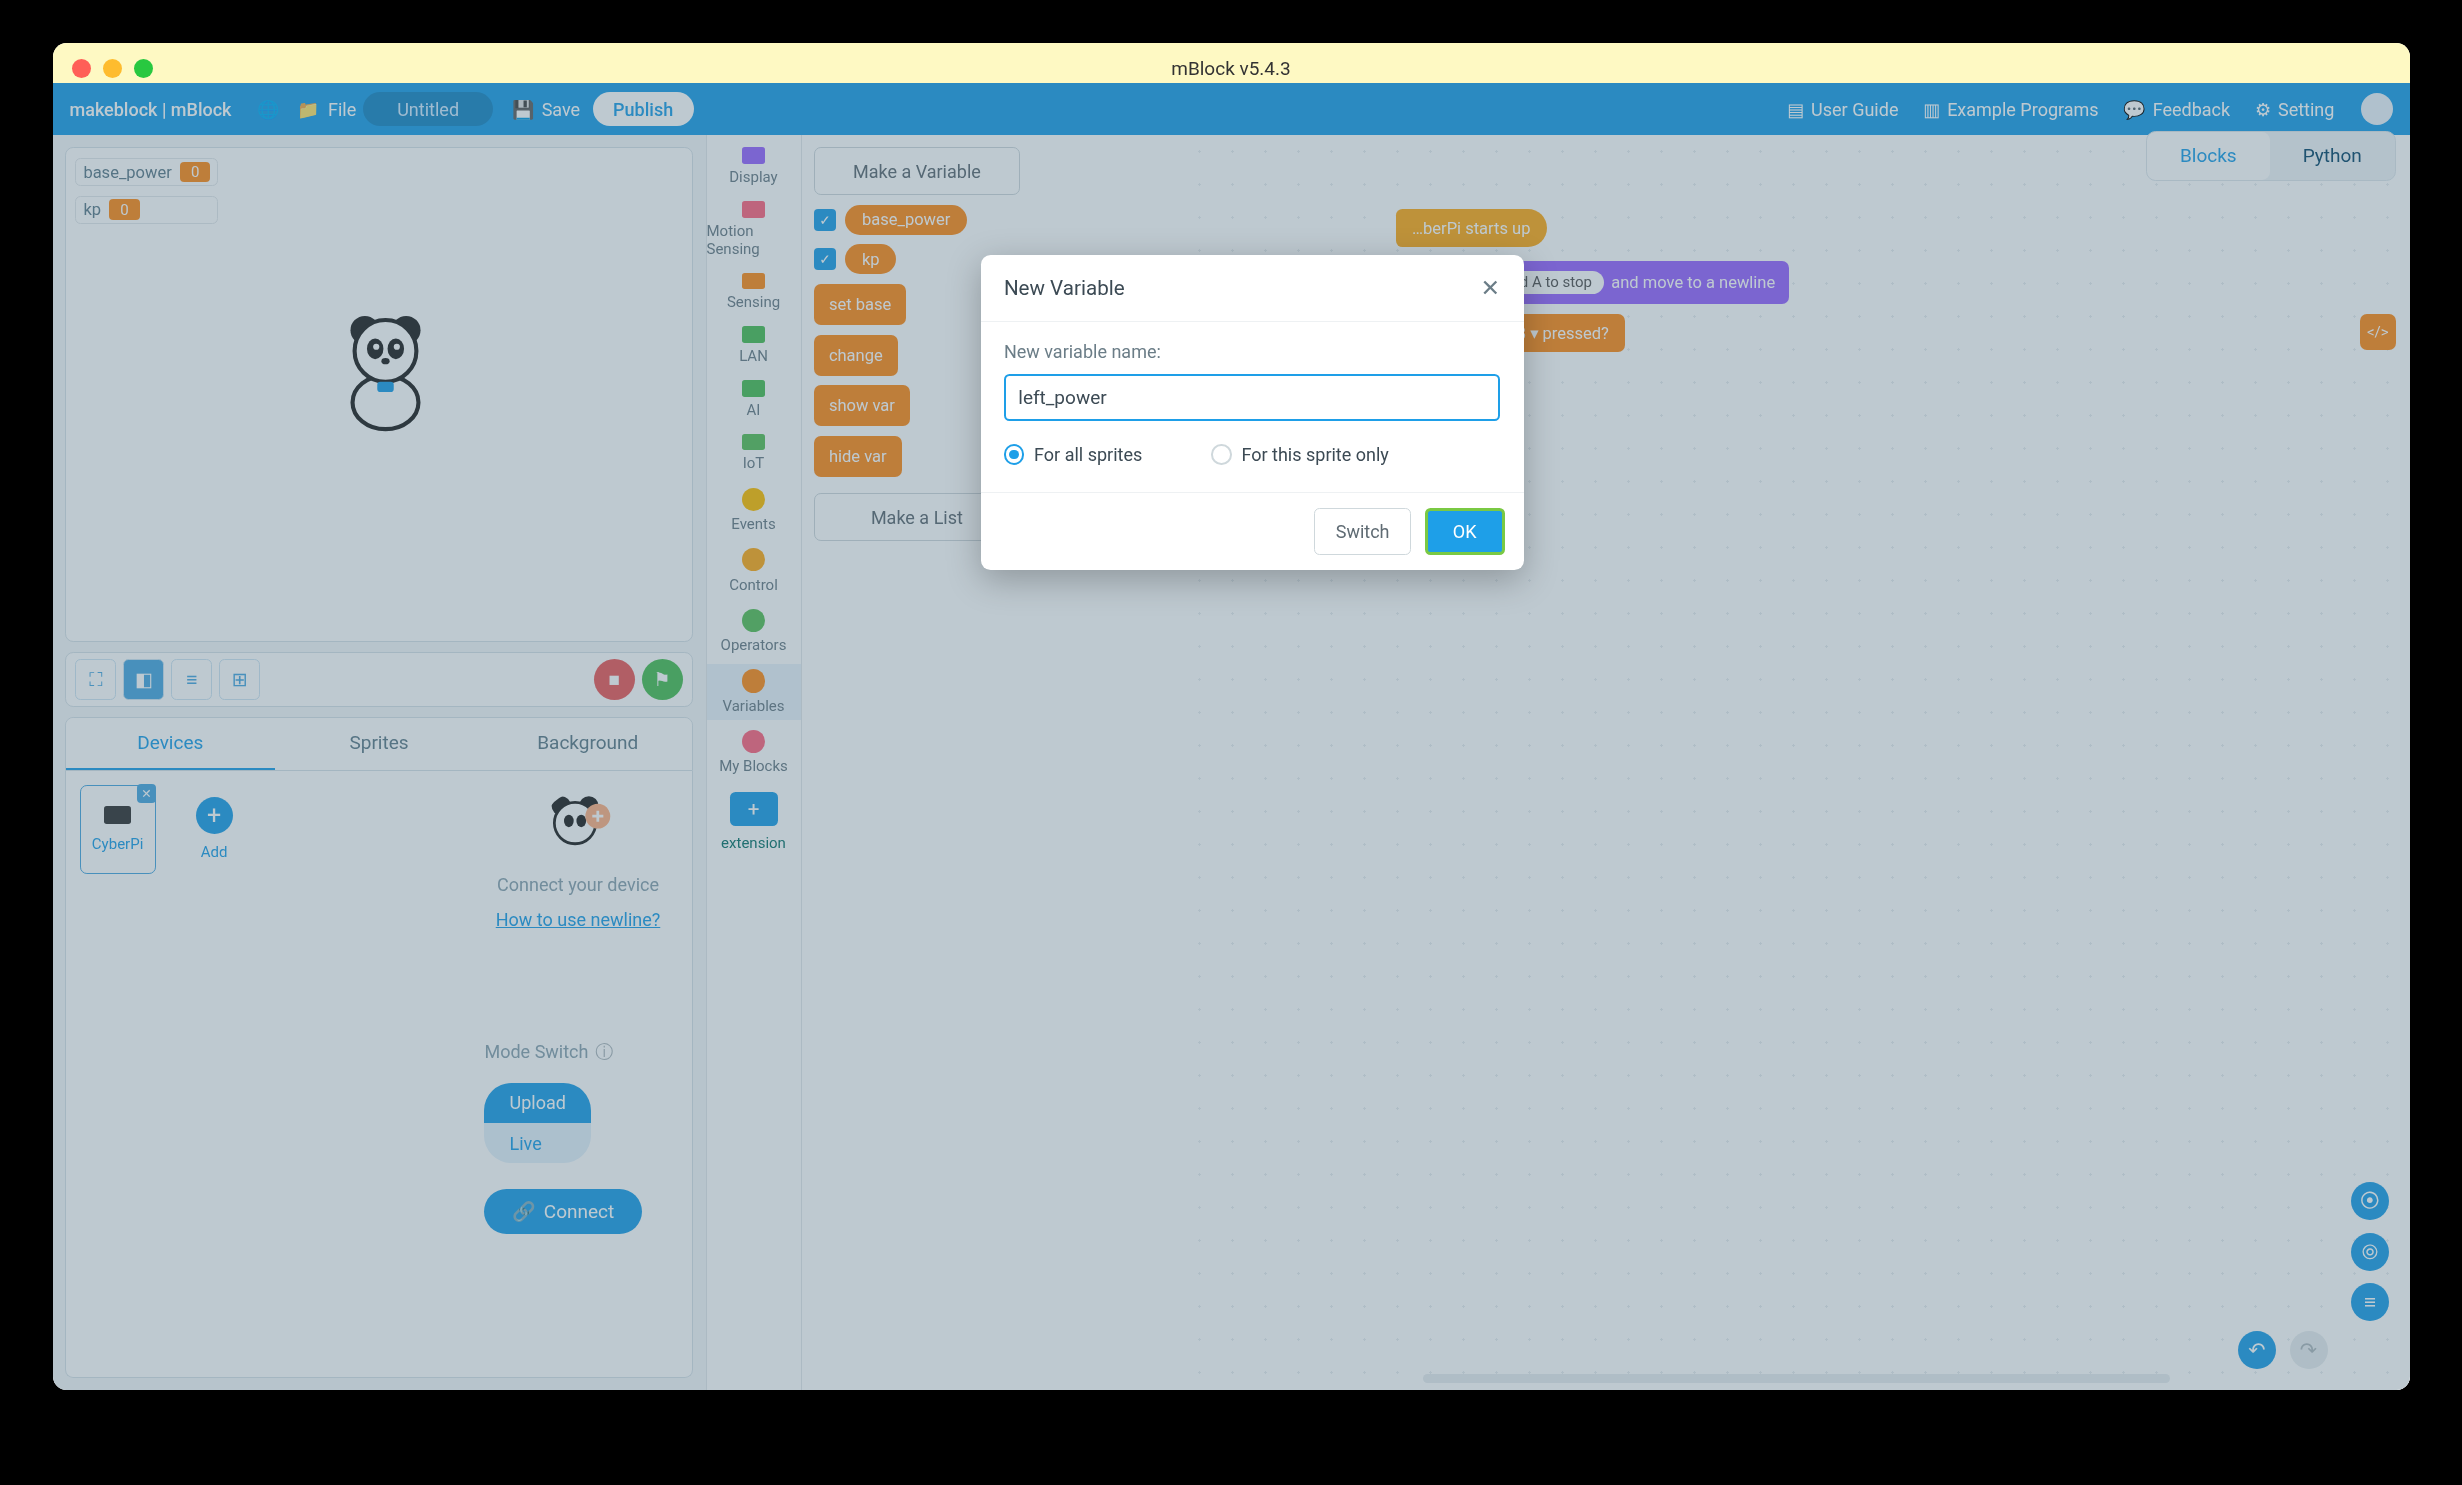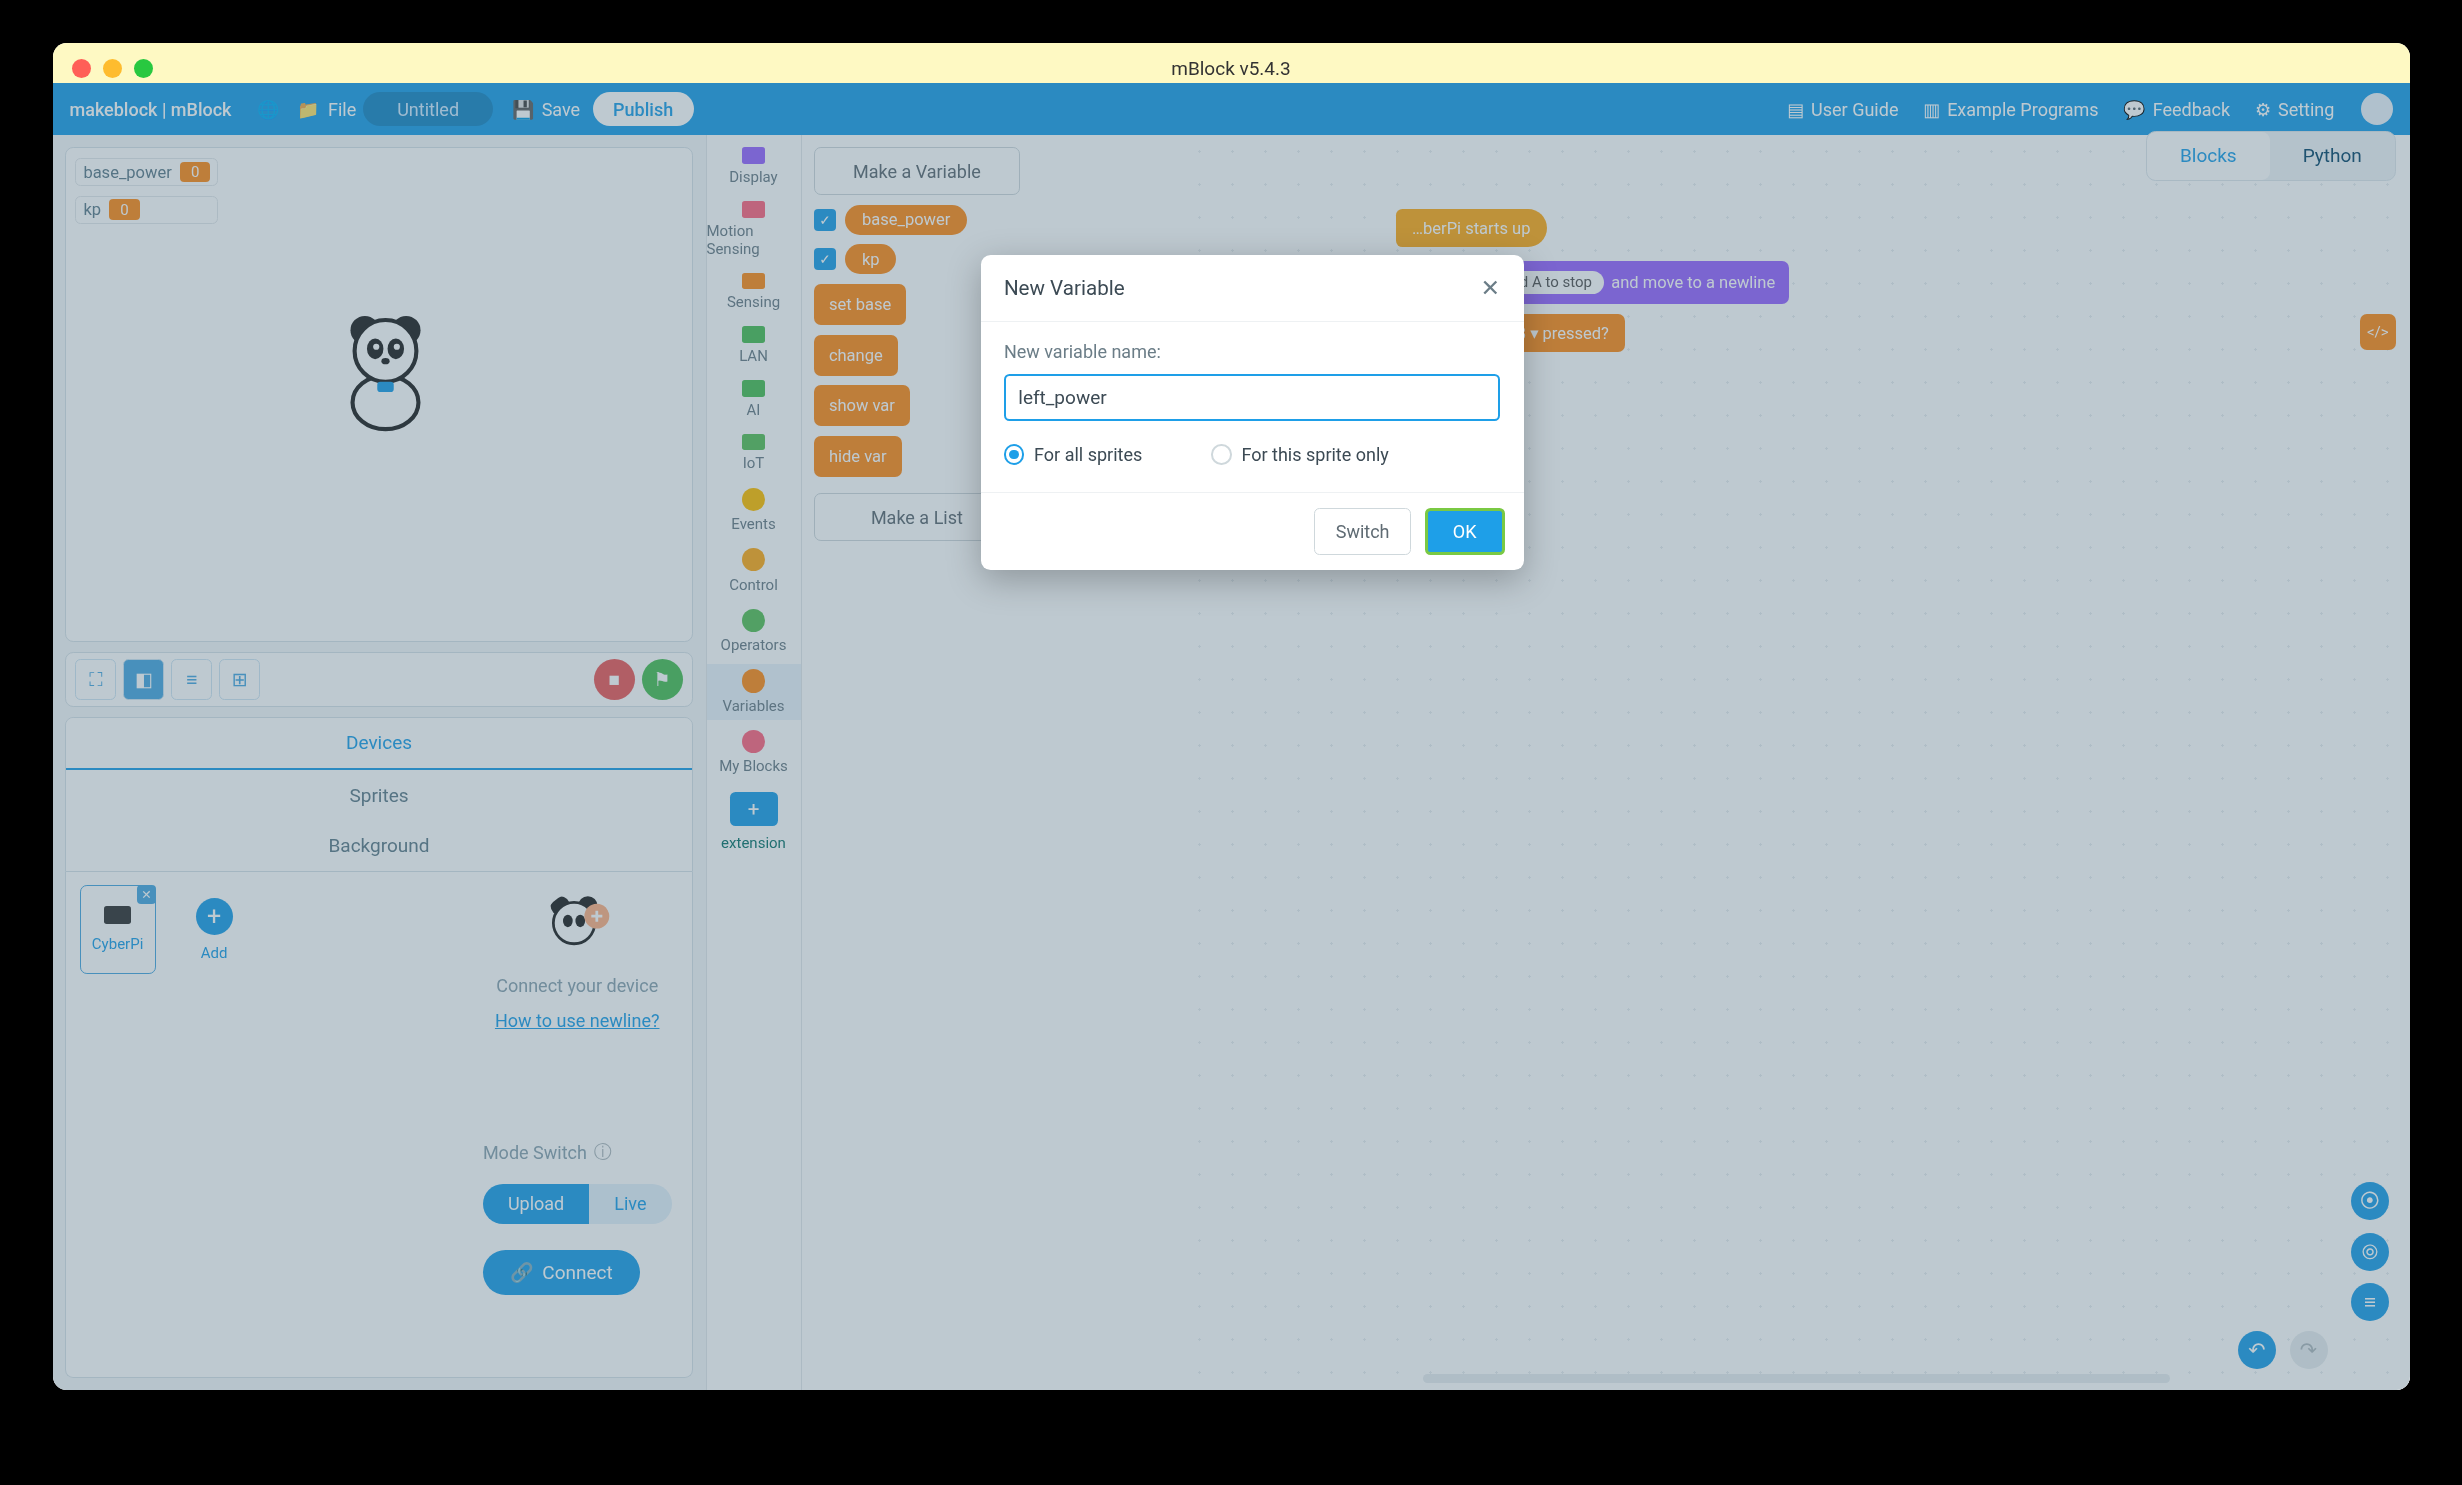--- a/index.html
+++ b/index.html
@@ -30,35 +30,35 @@
   .monitor{display:flex;align-items:center;background:#fff;border:1.4px solid #e4e8eb;border-radius:5.5px;padding:2.7px 6.9px;font-size:16.5px;color:#5f7d8c;}
   .monitor .val{margin-left:8.2px;background:#ff8c1a;color:#fff;border-radius:4.1px;padding:1.4px 11px;font-size:15px;}
   .panda{position:absolute;top:158px;left:268px;width:103px;height:131px;border-radius:8.2px;}
   .stage-ctrl{margin-top:9.6px;background:#fff;border:1.4px solid #d8e2e8;border-radius:8.2px;height:55px;display:flex;align-items:center;padding:0 9.6px;gap:6.9px;}
   .sq-btn{width:41px;height:41px;border:1.4px solid #cfe5f3;border-radius:5.5px;display:flex;align-items:center;justify-content:center;color:#4aa8e0;font-size:19px;}
   .sq-btn.active{background:#4aa8e0;color:#fff;}
   .circ{width:41px;height:41px;border-radius:50%;display:flex;align-items:center;justify-content:center;color:#fff;font-size:19px;}
   .circ.red{background:#ec5b5b;}
   .circ.green{background:#4cbf56;}
   
-  .tabs{display:flex;margin-top:9.6px;border:1.4px solid #d8e2e8;border-radius:8.2px 8.2px 0 0;overflow:hidden;flex-direction:column;}
+  .tabs{display:flex;margin-top:9.6px;border:1.4px solid #d8e2e8;border-radius:8.2px 8.2px 0 0;overflow:hidden;}
   .tab{flex:1;text-align:center;padding:13.7px 0;font-size:19px;color:#607d8b;background:#fff;}
   .tab.active{color:#1e9fe8;border-bottom:2.7px solid #1e9fe8;}
   .assets{flex:1;background:#fff;border:1.4px solid #d8e2e8;border-top:none;border-radius:0 0 8.2px 8.2px;display:flex;}
   .assets-left{width:398px;padding:13.7px;display:flex;gap:20.6px;}
   .dev-card{width:76px;height:89px;border:1.4px solid #4aa8e0;border-radius:6.9px;display:flex;flex-direction:column;align-items:center;justify-content:center;font-size:15px;color:#1e9fe8;position:relative;}
   .dev-card .x{position:absolute;top:-1.4px;right:-1.4px;width:19px;height:19px;background:#4aa8e0;color:#fff;border-radius:4.1px;display:flex;align-items:center;justify-content:center;font-size:12.4px;}
   .dev-chip{width:27.5px;height:18px;background:#333;border-radius:2.7px;margin-bottom:11px;}
   .add-card{width:76px;height:89px;display:flex;flex-direction:column;align-items:center;justify-content:center;font-size:15px;color:#1e9fe8;}
   .add-circle{width:37px;height:37px;border-radius:50%;background:#1e9fe8;color:#fff;display:flex;align-items:center;justify-content:center;font-size:25px;margin-bottom:9.6px;}
   .assets-right{flex:1;padding:20.6px;display:flex;flex-direction:column;align-items:center;gap:13.7px;color:#8aa3b0;font-size:18px;}
   .assets-right a{color:#1e9fe8;text-decoration:underline;}
   .panda-icon{width:69px;height:69px;border-radius:50%;}
   .mode-row{display:flex;align-items:center;gap:6.9px;margin-top:auto;}
-  .pill-toggle{display:flex;border-radius:27.5px;overflow:hidden;margin-top:5.5px;}
+  .pill-toggle{display:flex;border-radius:27.5px;overflow:hidden;margin-top:5.5px;flex-direction:column;}
   .pill-toggle span{padding:9.6px 25px;font-size:18px;}
   .pill-toggle .on{background:#1e9fe8;color:#fff;}
   .pill-toggle .off{background:#e3f1fb;color:#1e9fe8;}
   .connect-btn{margin-top:12.4px;background:#1e9fe8;color:#fff;border-radius:27.5px;padding:11px 27.5px;font-size:19px;display:flex;align-items:center;gap:8.2px;}
   
   .col-cat{width:96px;background:#fff;border-left:1.4px solid #e4e8eb;border-right:1.4px solid #e4e8eb;padding:6.9px 0;display:flex;flex-direction:column;align-items:center;gap:4.1px;}
   .cat{width:100%;display:flex;flex-direction:column;align-items:center;gap:4.1px;padding:5.5px 0;font-size:15px;color:#6b7d87;}
   .cat .dot{width:23.4px;height:23.4px;border-radius:50%;}
   .cat.sel{background:#eaf3fb;}
   .cat .square{width:23.4px;height:16.5px;border-radius:2.7px;}

